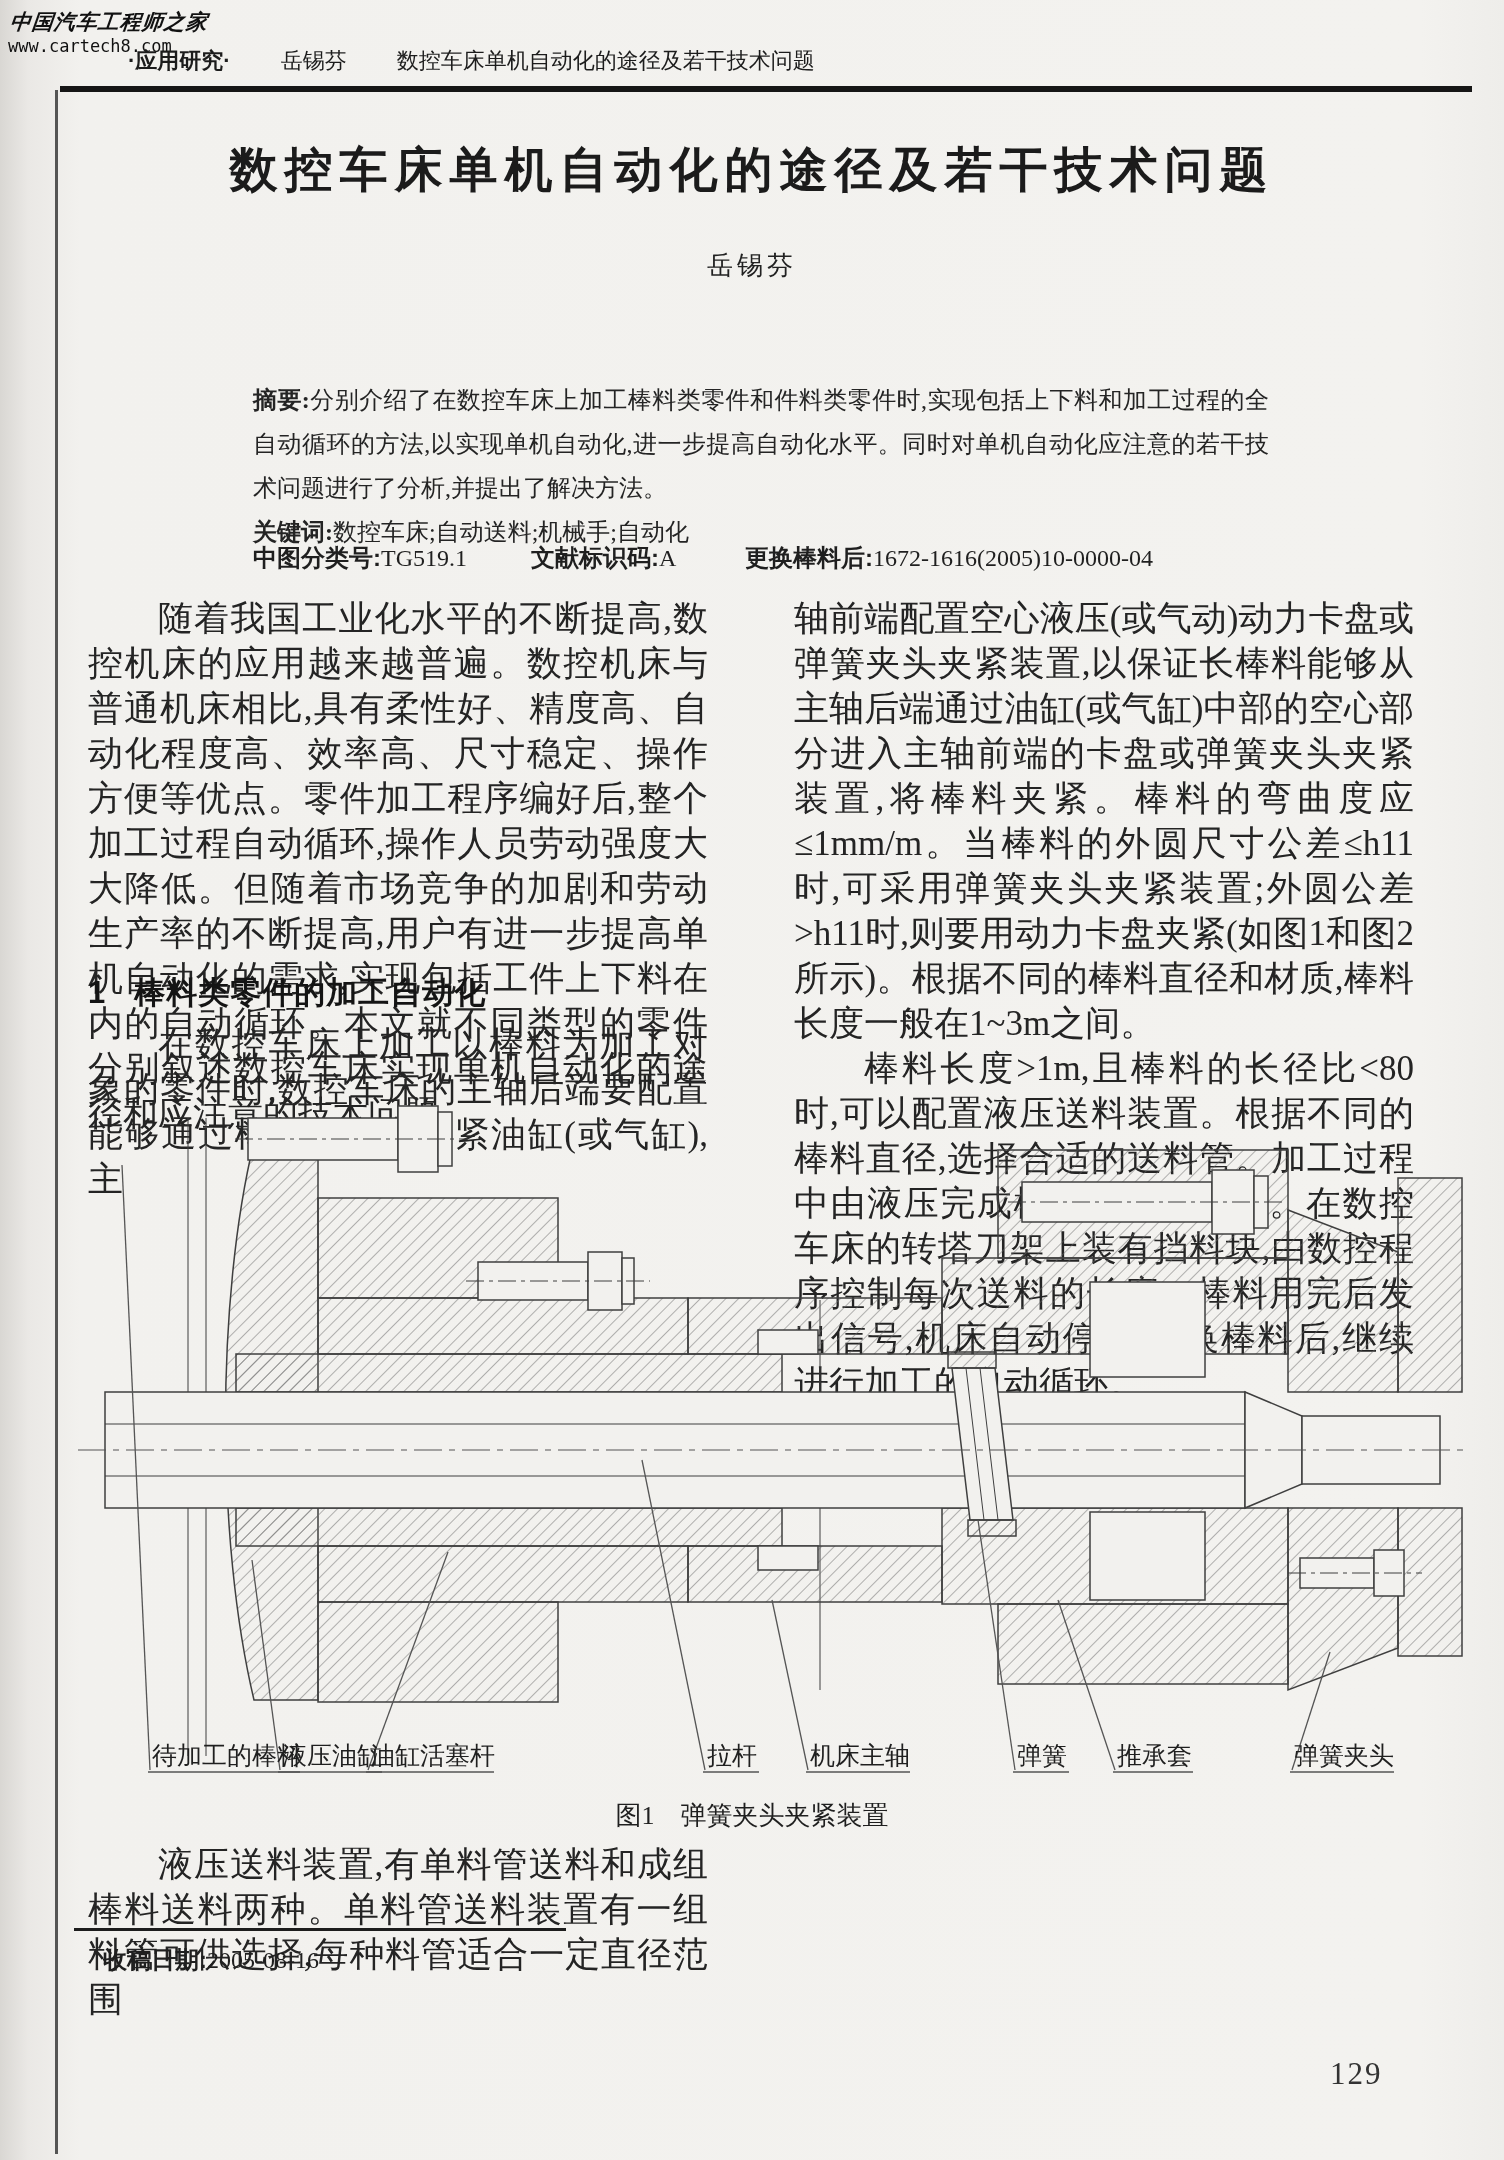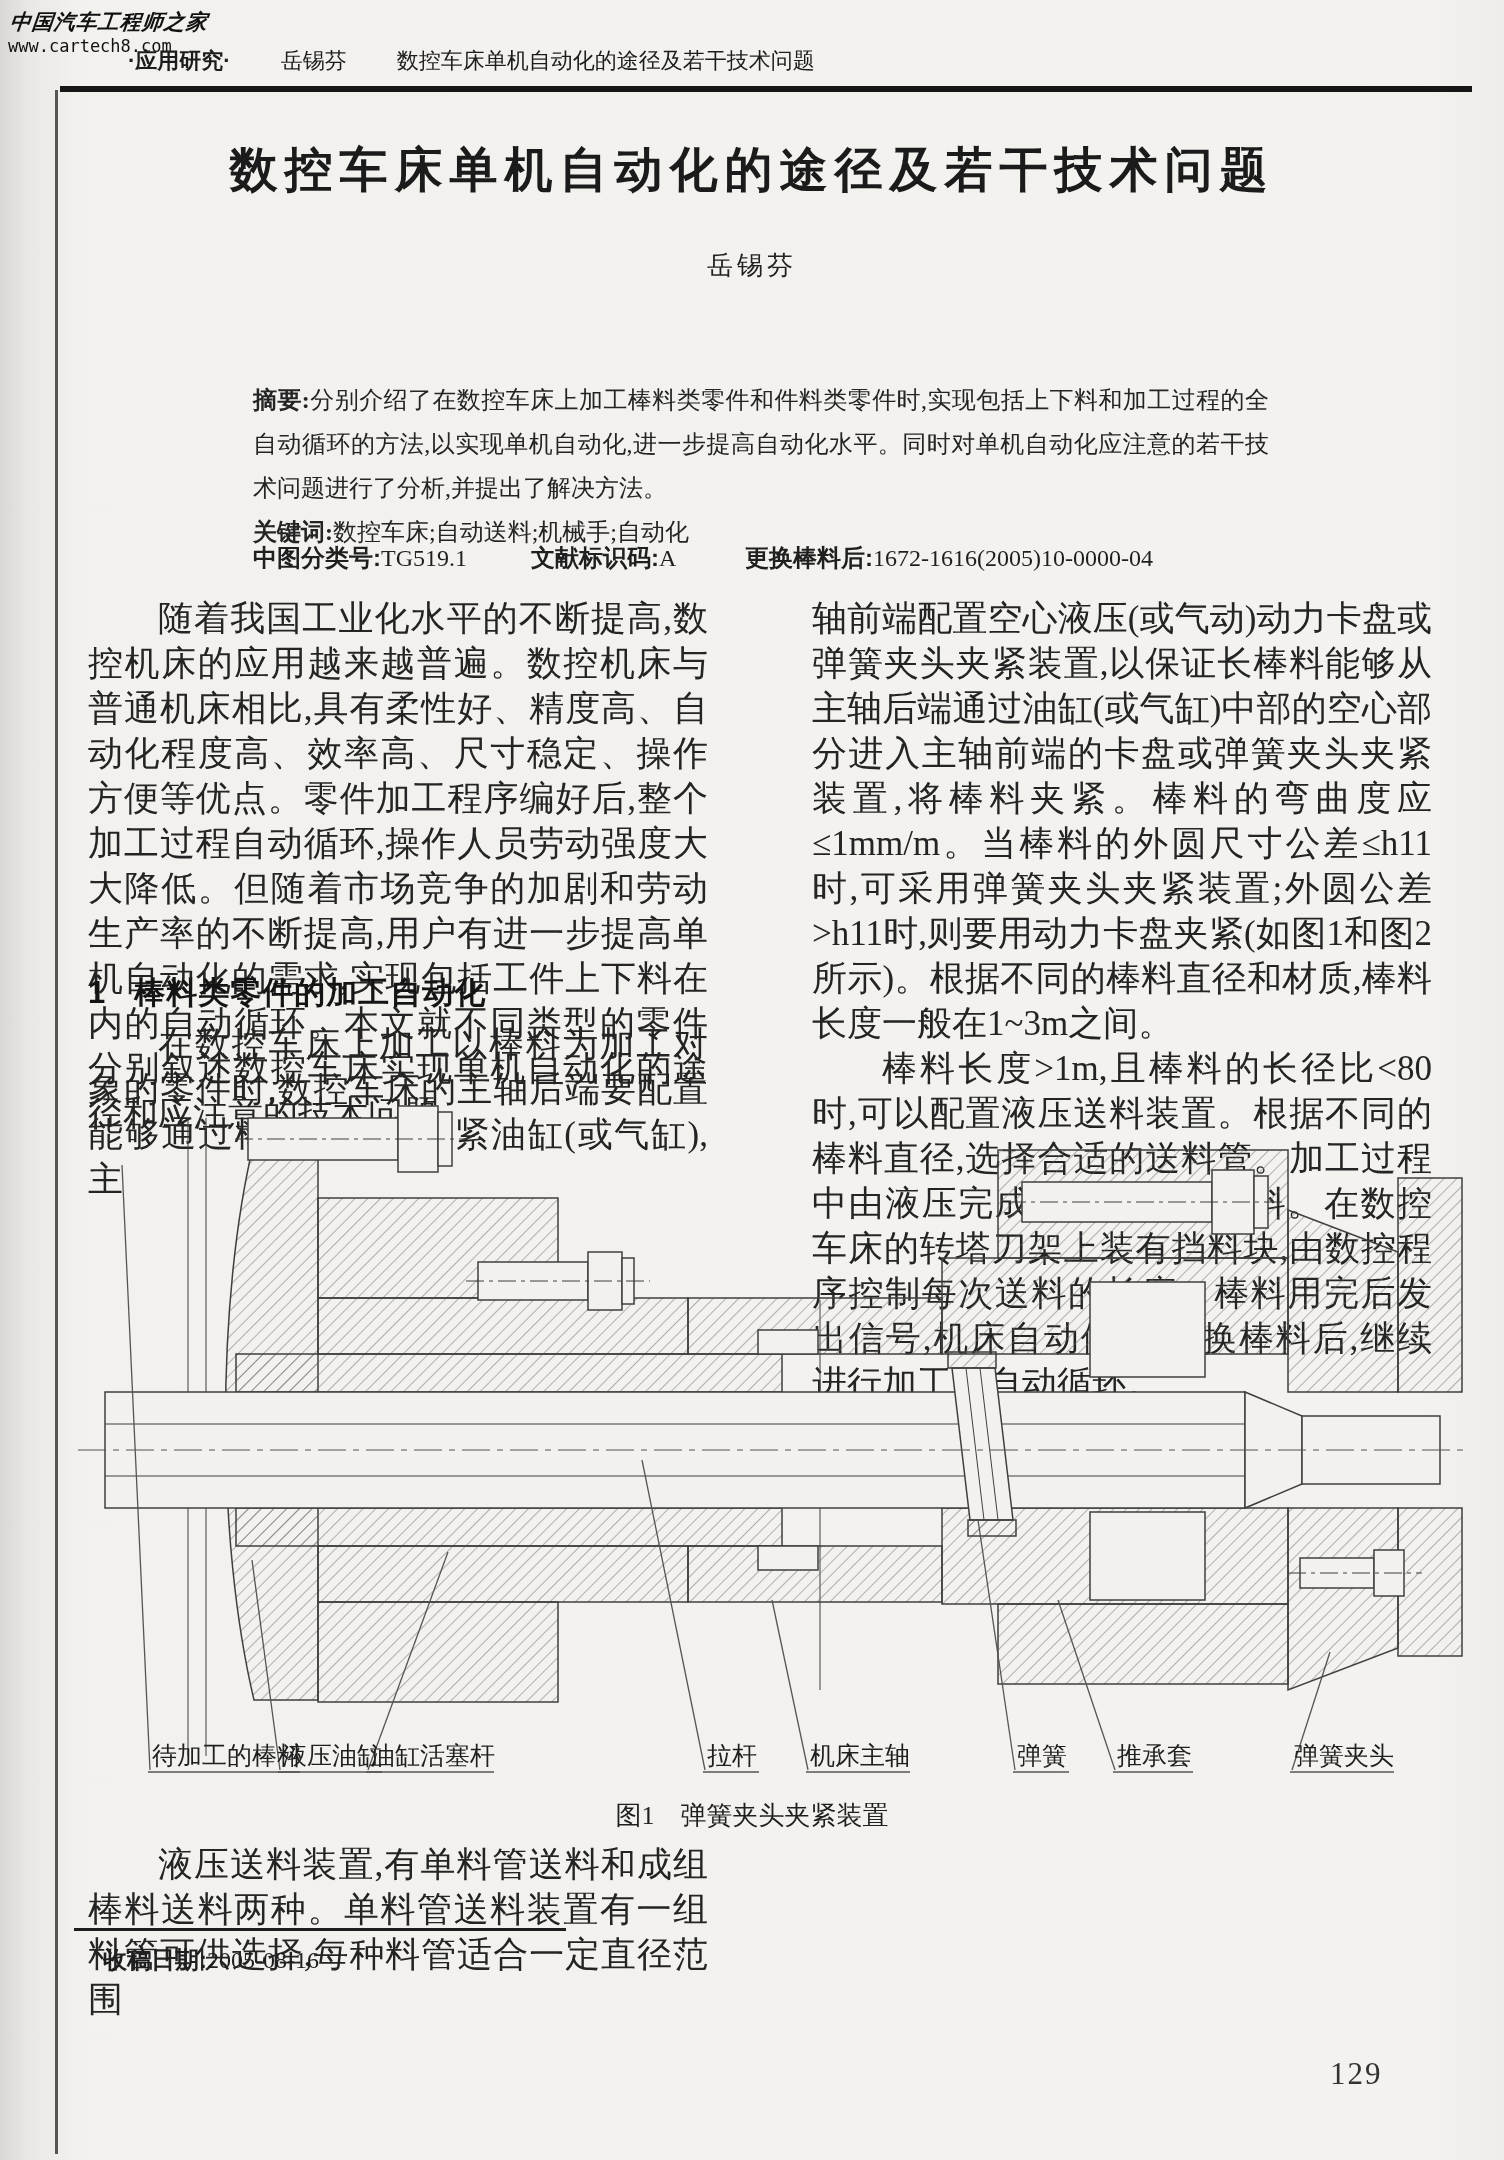--- a/index.html
+++ b/index.html
@@ -20,21 +20,21 @@
   .author-line{left:0;top:248px;width:1504px;text-align:center;font-size:26px;color:#222;letter-spacing:4px;}
   .affil{left:0;top:300px;width:1504px;text-align:center;font-size:25px;color:#222;}
   .abstract{left:253px;top:378px;width:1016px;font-size:24px;line-height:44px;text-align:justify;color:#242424;}
   .abstract .lbl{font-weight:700;font-family:Liberation Serif, serif;}
   .metaline{left:253px;top:542px;width:1100px;font-size:24px;color:#1f1f1f;}
   .metaline b{font-weight:700;font-family:"Liberation Sans","DejaVu Sans",sans-serif;}
   .metaline .sep1{margin-left:58px;}
   .metaline .sep2{margin-left:64px;}
   .col{font-size:35px;line-height:45px;text-align:justify;color:#242424;}
   .colL{left:88px;width:620px;}
-  .colR{left:812px;width:620px;}
+  .colR{left:794px;width:620px;}
   .indent{text-indent:2em;}
   .h1{font-family:"Liberation Sans","DejaVu Sans",sans-serif;font-weight:700;font-size:31px;color:#141414;letter-spacing:1px;}
   .h1 .num{margin-right:28px;}
   .caption{left:0;top:1798px;width:1504px;text-align:center;font-size:26px;color:#1f1f1f;}
   .caption .fig-no{margin-right:26px;}
   .footrule{left:74px;top:1928px;width:492px;height:3px;background:#1d1d1d;}
   .footnote{left:88px;width:1340px;font-size:24px;color:#1f1f1f;padding-left:15px;}
   .footnote b{font-weight:700;font-family:"Liberation Sans","DejaVu Sans",sans-serif;}
   .pageno{left:1330px;top:2056px;width:120px;font-size:31px;color:#333;letter-spacing:2px;}
   svg text{font-family:"Liberation Serif",serif;font-size:25px;fill:#1f1f1f;}

